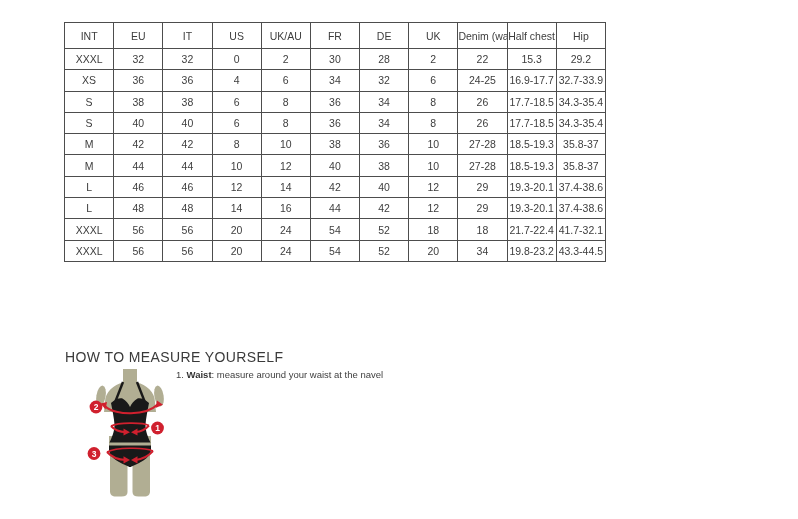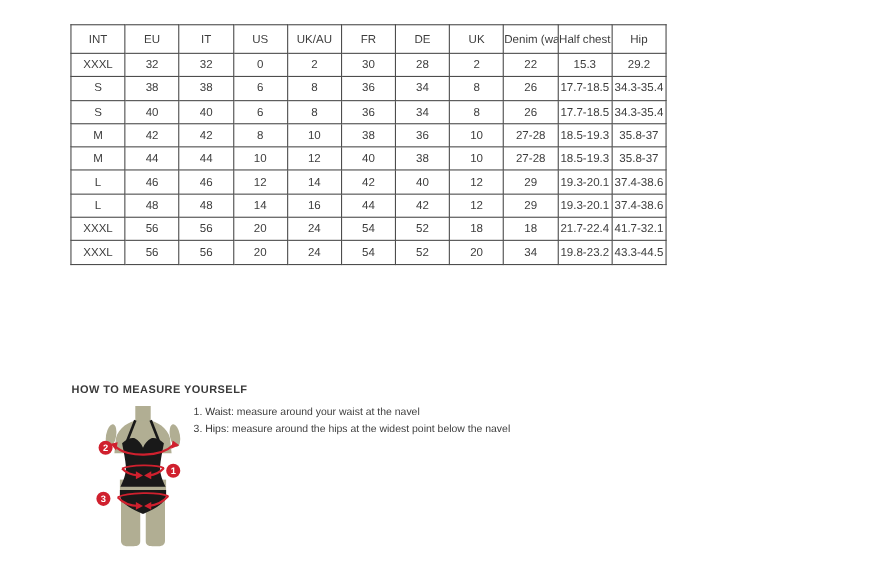--- a/index.html
+++ b/index.html
@@ -15,29 +15,29 @@
   .size-table th,.size-table td{
     border:1px solid #4d4d4d;text-align:center;vertical-align:middle;
     font-size:10.5px;font-weight:400;color:#3d3d3d;padding:0;
     white-space:nowrap;overflow:hidden;
   }
   .size-table th{height:25px;}
   .size-table td{height:20.3px;}
   
   .measure-title{
     position:absolute;left:65px;top:349px;
-    font-size:10px;font-weight:bold;letter-spacing:.4px;color:#3a3a3a;
+    font-size:14px;font-weight:normal;letter-spacing:.4px;color:#3a3a3a;
   }
   .figure-wrap{position:absolute;left:80px;top:366px;width:100px;height:140px;}
   .steps{
     position:absolute;left:176px;top:369px;margin:0;padding:0;list-style:none;
     font-size:9.5px;color:#3f3f3f;
   }
   .steps li{height:16px;line-height:12px;}
-  .steps b{font-weight:normal;color:#333;}
+  .steps b{font-weight:bold;color:#333;}
 </style>
 </head>
 <body>
 
 <table class="size-table">
   <thead>
       <tr>
         <th>INT</th>
         <th>EU</th>
         <th>IT</th>
@@ -59,20 +59,33 @@
         <td>0</td>
         <td>2</td>
         <td>30</td>
         <td>28</td>
         <td>2</td>
         <td>22</td>
         <td>15.3</td>
         <td>29.2</td>
       </tr>
       <tr>
+        <td>XS</td>
+        <td>36</td>
+        <td>36</td>
+        <td>4</td>
+        <td>6</td>
+        <td>34</td>
+        <td>32</td>
+        <td>6</td>
+        <td>24-25</td>
+        <td>16.9-17.7</td>
+        <td>32.7-33.9</td>
+      </tr>
+      <tr>
         <td>S</td>
         <td>38</td>
         <td>38</td>
         <td>6</td>
         <td>8</td>
         <td>36</td>
         <td>34</td>
         <td>8</td>
         <td>26</td>
         <td>17.7-18.5</td>
@@ -218,14 +231,13 @@
       <circle cx="77.5" cy="62" r="6.4" fill="#d0202e"></circle>
       <text x="77.5" y="65" fill="#fff" stroke="none">1</text>
       <circle cx="14" cy="87.5" r="6.4" fill="#d0202e"></circle>
       <text x="14" y="90.5" fill="#fff" stroke="none">3</text>
     </g>
   </svg>
 </div>
 
 <ol class="steps">
     <li><span>1. </span><b>Waist</b><span>: measure around your waist at the navel</span></li>
-    <li><span>3. </span><b>Hips</b><span>: measure around the hips at the widest point below the navel</span></li>
   </ol>
 
 </body></html>

